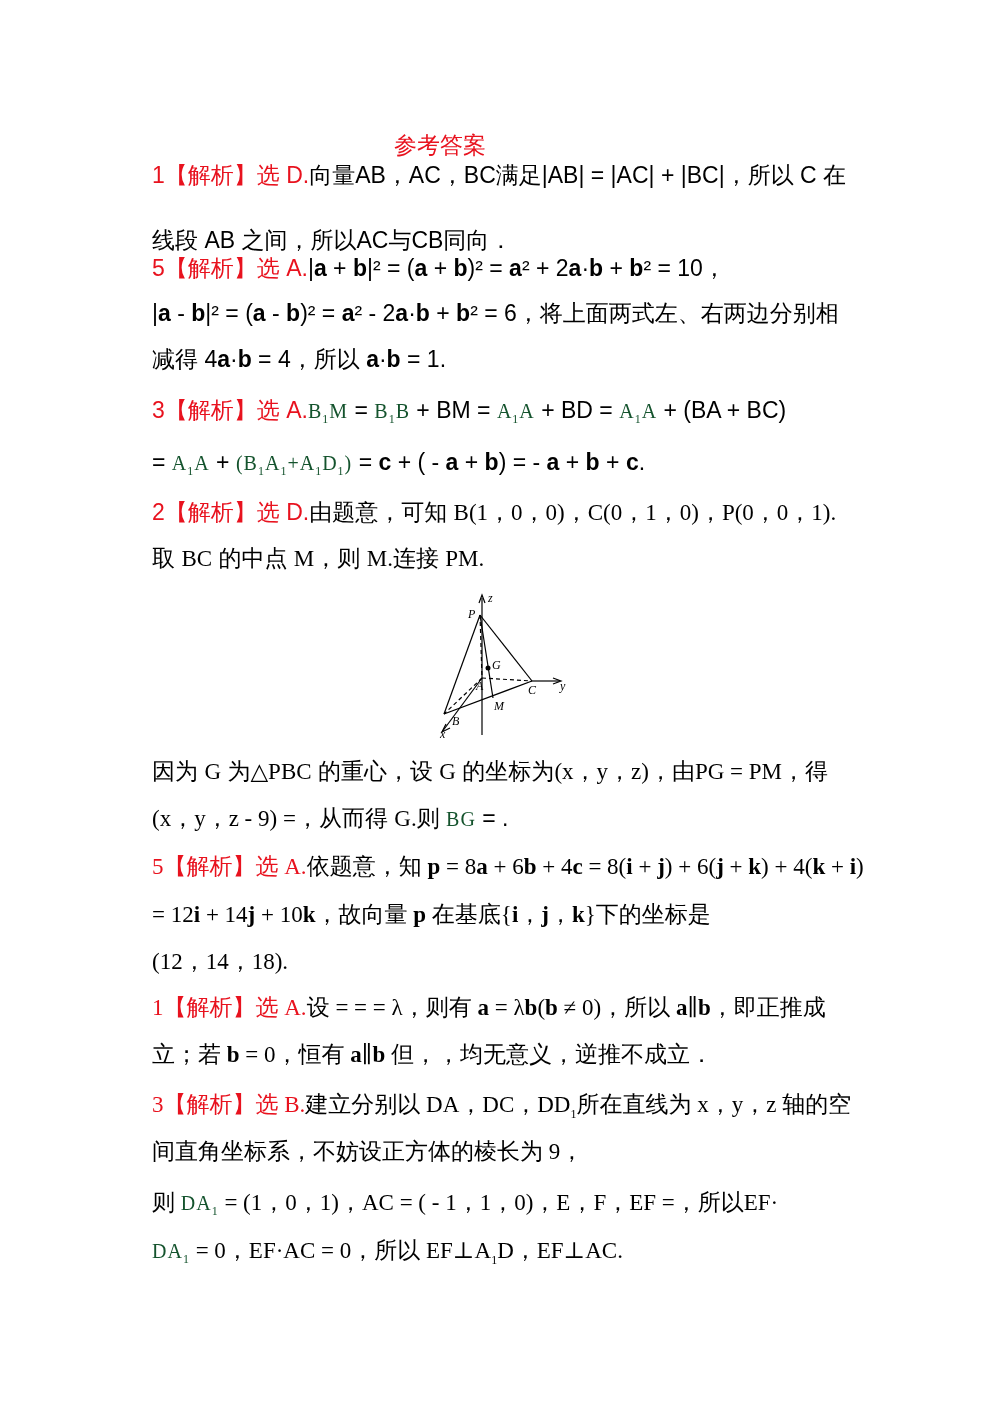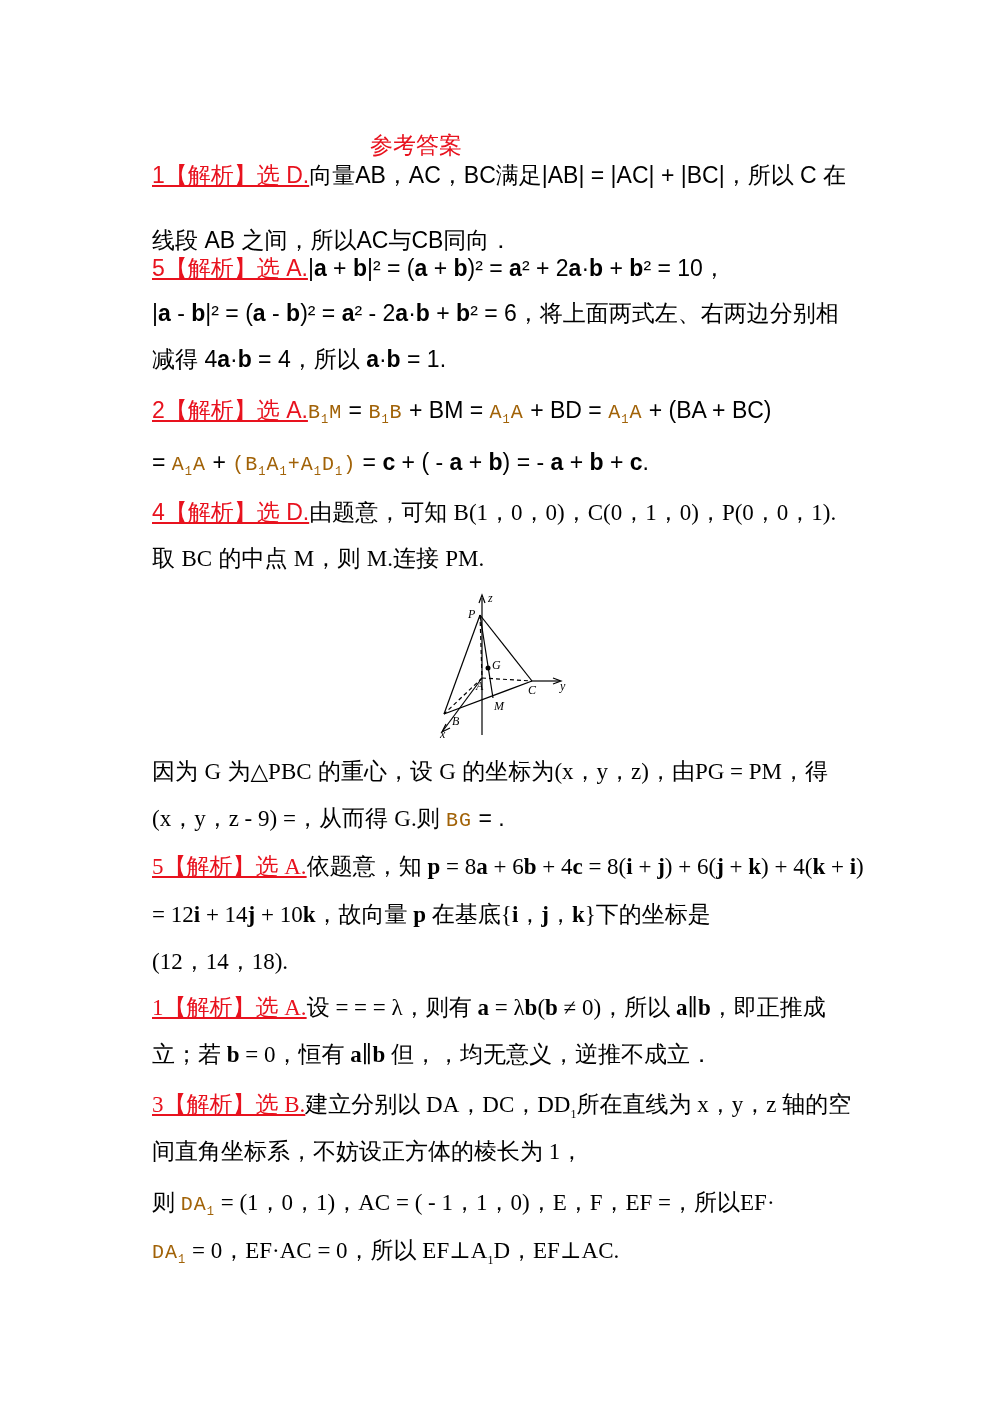--- a/index.html
+++ b/index.html
@@ -1,43 +1,43 @@
 <!DOCTYPE html>
 <html><head>
 <meta charset="utf-8">
 <style>
   html, body { margin:0; padding:0; background:#ffffff; }
   body { width:1000px; height:1415px; position:relative; overflow:hidden;
          font-family:"Liberation Sans","DejaVu Sans",sans-serif; color:#000; }
   .title { position:absolute; left:0; width:832px; top:130px; text-align:center;
-           font-family:"Liberation Serif","DejaVu Serif",serif; font-size:23px; color:#e8121e; }
+           font-family:"Liberation Serif","DejaVu Serif",serif; font-size:23px; color:#e8121e;padding-left:24px; }
   .line { position:absolute; left:152px; font-size:23px; line-height:30px; white-space:nowrap; }
-  .red { color:#e8121e;text-decoration:underline; }
+  .red { color:#e8121e; }
   .serif { font-family:"Liberation Serif","DejaVu Serif",serif; }
   b { font-weight:bold; }
-  .vec { font-family:Liberation Mono, monospace; color:#a16207; font-size:20px; letter-spacing:1px; }
+  .vec { font-family:Liberation Serif, serif; color:#14532d; font-size:20px; letter-spacing:1px; }
   sub { font-size:12px; }
   .figure { position:absolute; left:432px; top:590px; width:140px; height:150px; }
 </style>
 </head>
 <body>
 
 <div class="title">参考答案</div>
 
 <div class="line" style="top:160px"><span class="red">1【解析】选 D.</span>向量AB，AC，BC满足|AB| = |AC| + |BC|，所以 C 在</div>
 <div class="line" style="top:225px">线段 AB 之间，所以AC与CB同向．</div>
 
 <div class="line" style="top:253px"><span class="red">5【解析】选 A.</span>|<b>a</b> + <b>b</b>|² = (<b>a</b> + <b>b</b>)² = <b>a</b>² + 2<b>a</b>·<b>b</b> + <b>b</b>² = 10，</div>
 <div class="line" style="top:298px">|<b>a</b> - <b>b</b>|² = (<b>a</b> - <b>b</b>)² = <b>a</b>² - 2<b>a</b>·<b>b</b> + <b>b</b>² = 6，将上面两式左、右两边分别相</div>
 <div class="line" style="top:344px">减得 4<b>a</b>·<b>b</b> = 4，所以 <b>a</b>·<b>b</b> = 1.</div>
 
-<div class="line" style="top:395px"><span class="red">2【解析】选 A.</span><span class="vec">B<sub>1</sub>M</span>  = <span class="vec">B<sub>1</sub>B</span>  + BM = <span class="vec">A<sub>1</sub>A</span>  + BD = <span class="vec">A<sub>1</sub>A</span>  + (BA + BC)</div>
+<div class="line" style="top:395px"><span class="red">3【解析】选 A.</span><span class="vec">B<sub>1</sub>M</span>  = <span class="vec">B<sub>1</sub>B</span>  + BM = <span class="vec">A<sub>1</sub>A</span>  + BD = <span class="vec">A<sub>1</sub>A</span>  + (BA + BC)</div>
 <div class="line" style="top:447px"> = <span class="vec">A<sub>1</sub>A</span>  + <span class="vec">(B<sub>1</sub>A<sub>1</sub>+A<sub>1</sub>D<sub>1</sub>)</span> = <b>c</b> + ( - <b>a</b> + <b>b</b>) =  - <b>a</b> + <b>b</b> + <b>c</b>.</div>
 
-<div class="line" style="top:497px"><span class="red">4【解析】选 D.</span>由题意，可知 <span class="serif">B(1，0，0)，C(0，1，0)，P(0，0，1).</span></div>
+<div class="line" style="top:497px"><span class="red">2【解析】选 D.</span>由题意，可知 <span class="serif">B(1，0，0)，C(0，1，0)，P(0，0，1).</span></div>
 <div class="line" style="top:543px">取 <span class="serif">BC</span> 的中点 <span class="serif">M</span>，则 <span class="serif">M.</span>连接 <span class="serif">PM.</span></div>
 
 <svg class="figure" viewBox="0 0 140 150">
   <g stroke="#000" stroke-width="1.2" fill="none">
     <line x1="50" y1="145" x2="50" y2="8"></line>
     <polyline points="47,13 50,5 53,13"></polyline>
     <line x1="50" y1="88" x2="10" y2="142"></line>
     <polyline points="14,134 10,142 18,138"></polyline>
     <line x1="100" y1="91" x2="128" y2="91"></line>
     <polyline points="121,88 129,91 121,94"></polyline>
@@ -67,15 +67,15 @@
 <div class="line" style="top:803px"><span class="serif">(x，y，z - 9) =</span>，从而得 <span class="serif">G.</span>则 <span class="vec">BG</span>  = .</div>
 
 <div class="line serif" style="top:852px"><span class="red">5【解析】选 A.</span>依题意，知 <b>p</b> = 8<b>a</b> + 6<b>b</b> + 4<b>c</b> = 8(<b>i</b> + <b>j</b>) + 6(<b>j</b> + <b>k</b>) + 4(<b>k</b> + <b>i</b>)</div>
 <div class="line serif" style="top:900px"> = 12<b>i</b> + 14<b>j</b> + 10<b>k</b>，故向量 <b>p</b> 在基底{<b>i</b>，<b>j</b>，<b>k</b>}下的坐标是</div>
 <div class="line serif" style="top:947px">(12，14，18).</div>
 
 <div class="line serif" style="top:993px"><span class="red">1【解析】选 A.</span>设 =  =  = λ，则有 <b>a</b> = λ<b>b</b>(<b>b</b> ≠ 0)，所以 <b>a</b>∥<b>b</b>，即正推成</div>
 <div class="line serif" style="top:1040px">立；若 <b>b</b> = 0，恒有 <b>a</b>∥<b>b</b> 但，，均无意义，逆推不成立．</div>
 
 <div class="line serif" style="top:1090px"><span class="red">3【解析】选 B.</span>建立分别以 DA，DC，DD<sub>1</sub>所在直线为 x，y，z 轴的空</div>
-<div class="line serif" style="top:1137px">间直角坐标系，不妨设正方体的棱长为 1，</div>
+<div class="line serif" style="top:1137px">间直角坐标系，不妨设正方体的棱长为 9，</div>
 <div class="line serif" style="top:1188px">则 <span class="vec">DA<sub>1</sub></span> = (1，0，1)，AC =  ( - 1，1，0)，E，F，EF =，所以EF·</div>
 <div class="line serif" style="top:1236px"><span class="vec">DA<sub>1</sub></span> = 0，EF·AC = 0，所以 EF⊥A<sub>1</sub>D，EF⊥AC.</div>
 
 </body></html>

